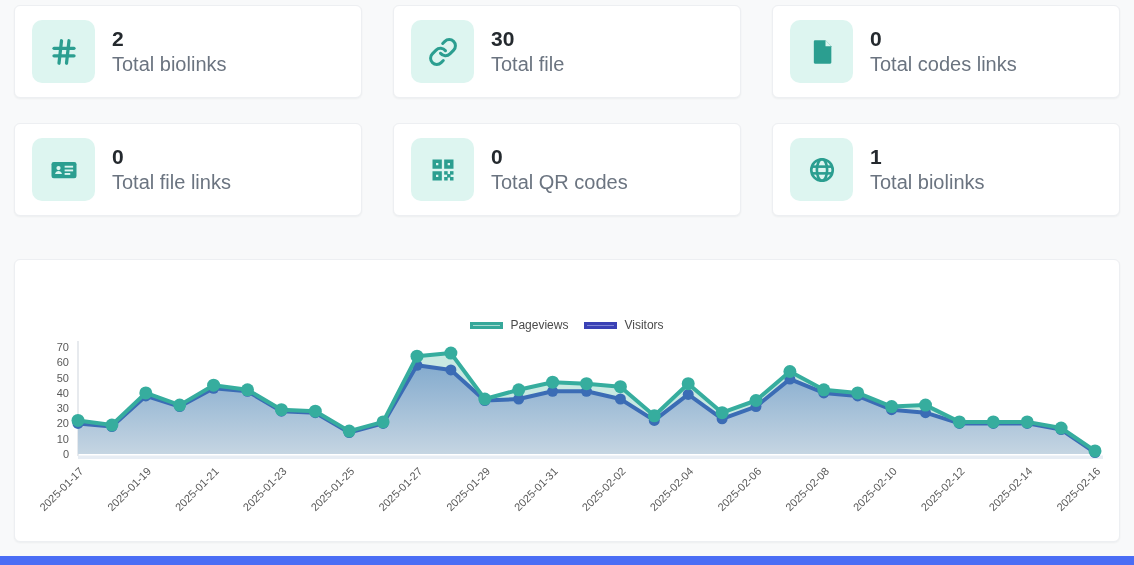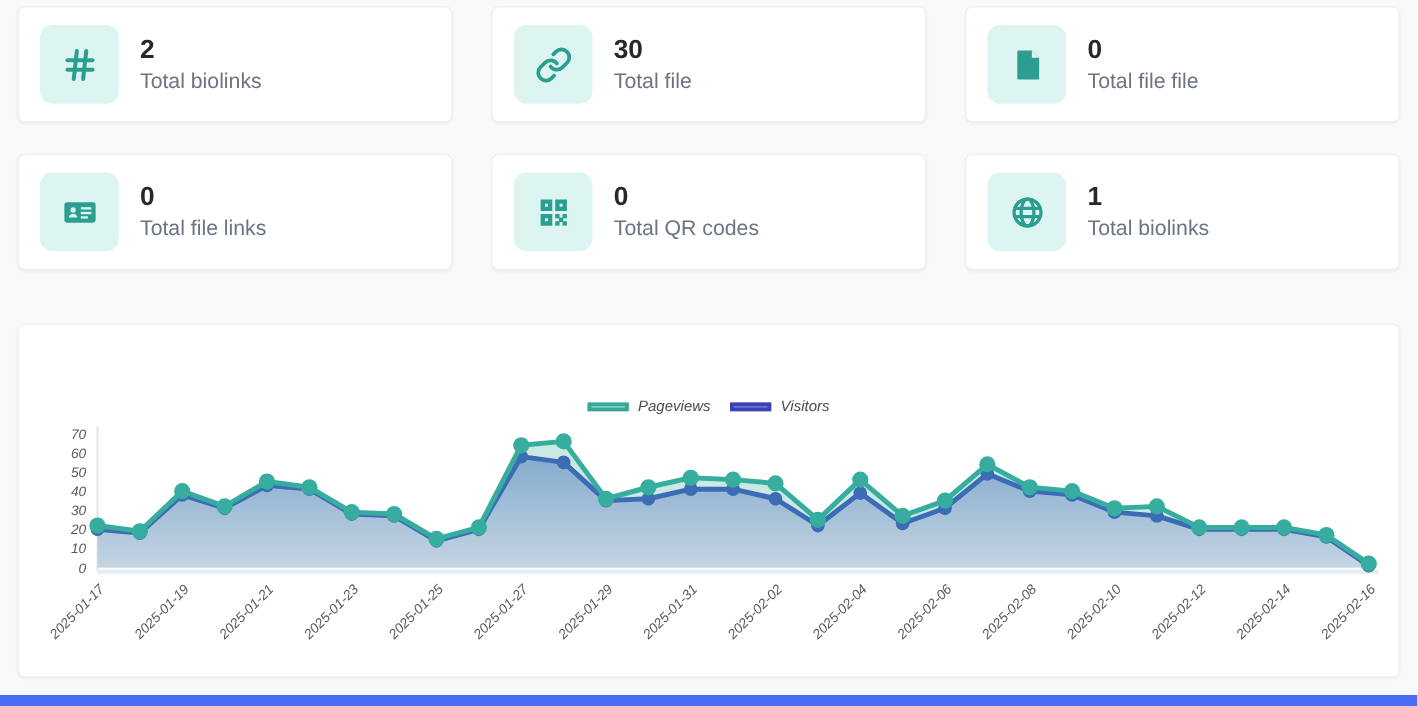--- a/index.html
+++ b/index.html
@@ -18,27 +18,26 @@
     box-shadow:0 1px 2px rgba(20,30,40,.05);
     height:93px; display:flex; align-items:center; padding:15px 17px;
   }
   .icon-tile {
     width:63px; height:63px; border-radius:10px; flex:0 0 auto;
     background:var(--tile-bg); display:flex; align-items:center; justify-content:center;
     color:var(--accent-teal);
   }
   .stat-text { margin-left:17px; }
   .stat-value { font-size:21px; font-weight:700; color:var(--value-text); line-height:1.15; }
-  .stat-label { font-size:17px; color:var(--label-text); margin-top:2px; }
+  .stat-label { font-size:20px; color:var(--label-text); margin-top:2px; }
 
   .chart-card {
     position:relative; margin-top:43px; height:283px;
     background:var(--card-bg); border:1px solid #edeff2; border-radius:6px;
     box-shadow:0 1px 2px rgba(20,30,40,.05);
-    font-style:italic;
   }
   .legend {
     position:absolute; top:58px; left:0; right:0;
     display:flex; justify-content:center; align-items:center; gap:16px; z-index:2;
   }
   .legend-item { display:flex; align-items:center; gap:7px; cursor:pointer; }
   .legend-label { font-size:12px; color:#4a4a4a; }
   .swatch { width:33px; height:7px; display:inline-block; }
   .swatch-pv { background:var(--legend-pageviews-fill); border:3px solid var(--legend-pageviews-border); }
   .swatch-vis { background:var(--legend-visitors-fill); border:3px solid var(--legend-visitors-border); }
@@ -87,21 +86,21 @@
 
     <div class="card">
       <div class="icon-tile">
         <svg width="28" height="28" viewBox="0 0 24 24">
           <path d="M6 2h9l5 5v14a1 1 0 0 1-1 1H6a1 1 0 0 1-1-1V3a1 1 0 0 1 1-1z" fill="currentColor"></path>
           <path d="M15 2v5h5z" fill="#ddf5f0"></path>
         </svg>
       </div>
       <div class="stat-text">
         <div class="stat-value">0</div>
-        <div class="stat-label">Total file file</div>
+        <div class="stat-label">Total codes links</div>
       </div>
     </div>
 
     <div class="card">
       <div class="icon-tile">
         <svg width="30" height="30" viewBox="0 0 24 24">
           <rect x="2" y="5.5" width="20" height="13" rx="1.8" fill="currentColor"></rect>
           <circle cx="7.6" cy="10.4" r="1.7" fill="#ddf5f0"></circle>
           <path d="M4.8 15.2c.4-1.6 1.5-2.4 2.8-2.4s2.4.8 2.8 2.4z" fill="#ddf5f0"></path>
           <rect x="12.5" y="8.6" width="6.8" height="1.5" fill="#ddf5f0"></rect>

